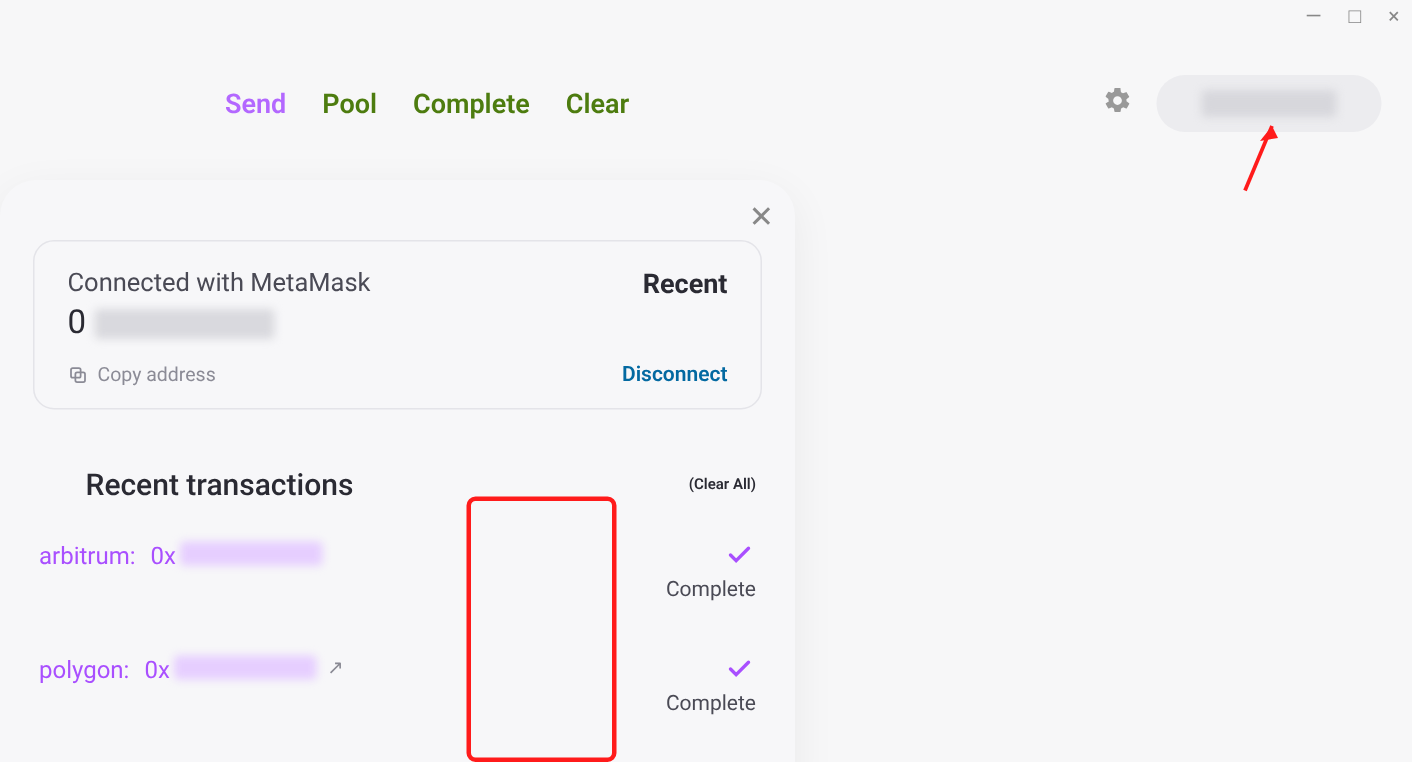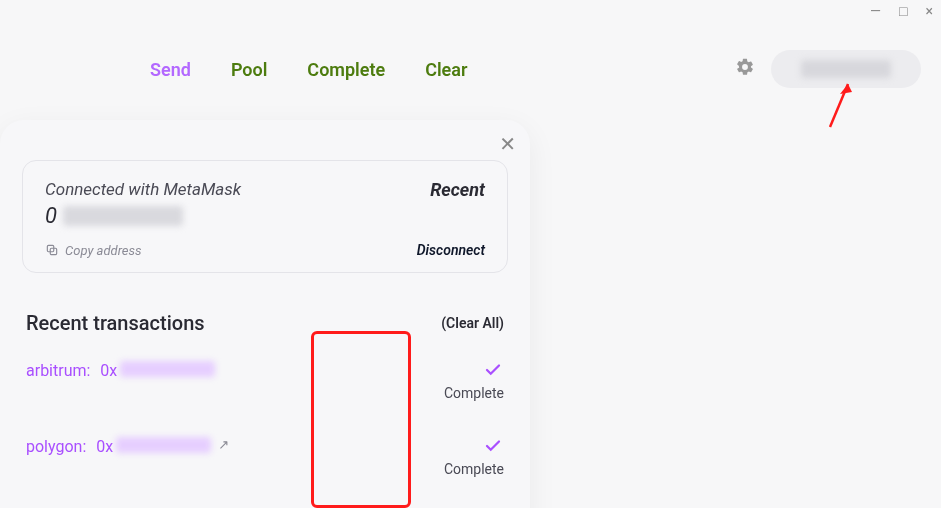--- a/index.html
+++ b/index.html
@@ -26,21 +26,21 @@
     position: absolute;
     top: 50px;
     left: 0;
     right: 0;
     display: flex;
     align-items: center;
     padding: 0 20px;
   }
   .nav {
     display: flex;
-    gap: 40px;
+    gap: 24px;
     margin-left: 130px;
   }
   .nav-item {
     font-size: 18px;
     font-weight: 600;
     color: #4d7c0f;
     cursor: pointer;
   }
   .nav-item.active { color: #b368ff; }
   .topbar-right {
@@ -90,21 +90,20 @@
     font-size: 20px;
     cursor: pointer;
     font-weight: 300;
   }
   .wallet-card {
     border: 1px solid #e4e4e9;
     border-radius: 14px;
     padding: 18px 22px 14px 22px;
     margin-top: 22px;
     position: relative;
-    font-style: italic;
   }
   .wallet-top {
     display: flex;
     justify-content: space-between;
     align-items: flex-start;
   }
   .wallet-label {
     color: #4a4a55;
     font-size: 17px;
   }
@@ -140,38 +139,39 @@
     display: flex;
     align-items: flex-start;
     gap: 6px;
     color: #8b8b96;
     font-size: 13px;
     cursor: pointer;
   }
   .disconnect-btn {
     font-weight: 600;
     font-size: 14px;
-    color: #0f172a;
+    color: #0369a1;
     cursor: pointer;
     padding-left: 43px;
   }
   .recent-header {
     display: flex;
     justify-content: space-between;
     align-items: center;
     margin-top: 38px;
     padding: 0 4px;
+    margin-left: 31px;
   }
   .recent-title {
     font-size: 20px;
     color: #2a2a33;
     font-weight: 500;
   }
   .clear-all {
-    font-size: 14px;
+    font-size: 10px;
     font-weight: 600;
     color: #2a2a33;
     cursor: pointer;
   }
   .tx-list {
     margin-top: 26px;
     padding: 0 4px 28px 4px;
   }
   .tx-row {
     display: flex;

